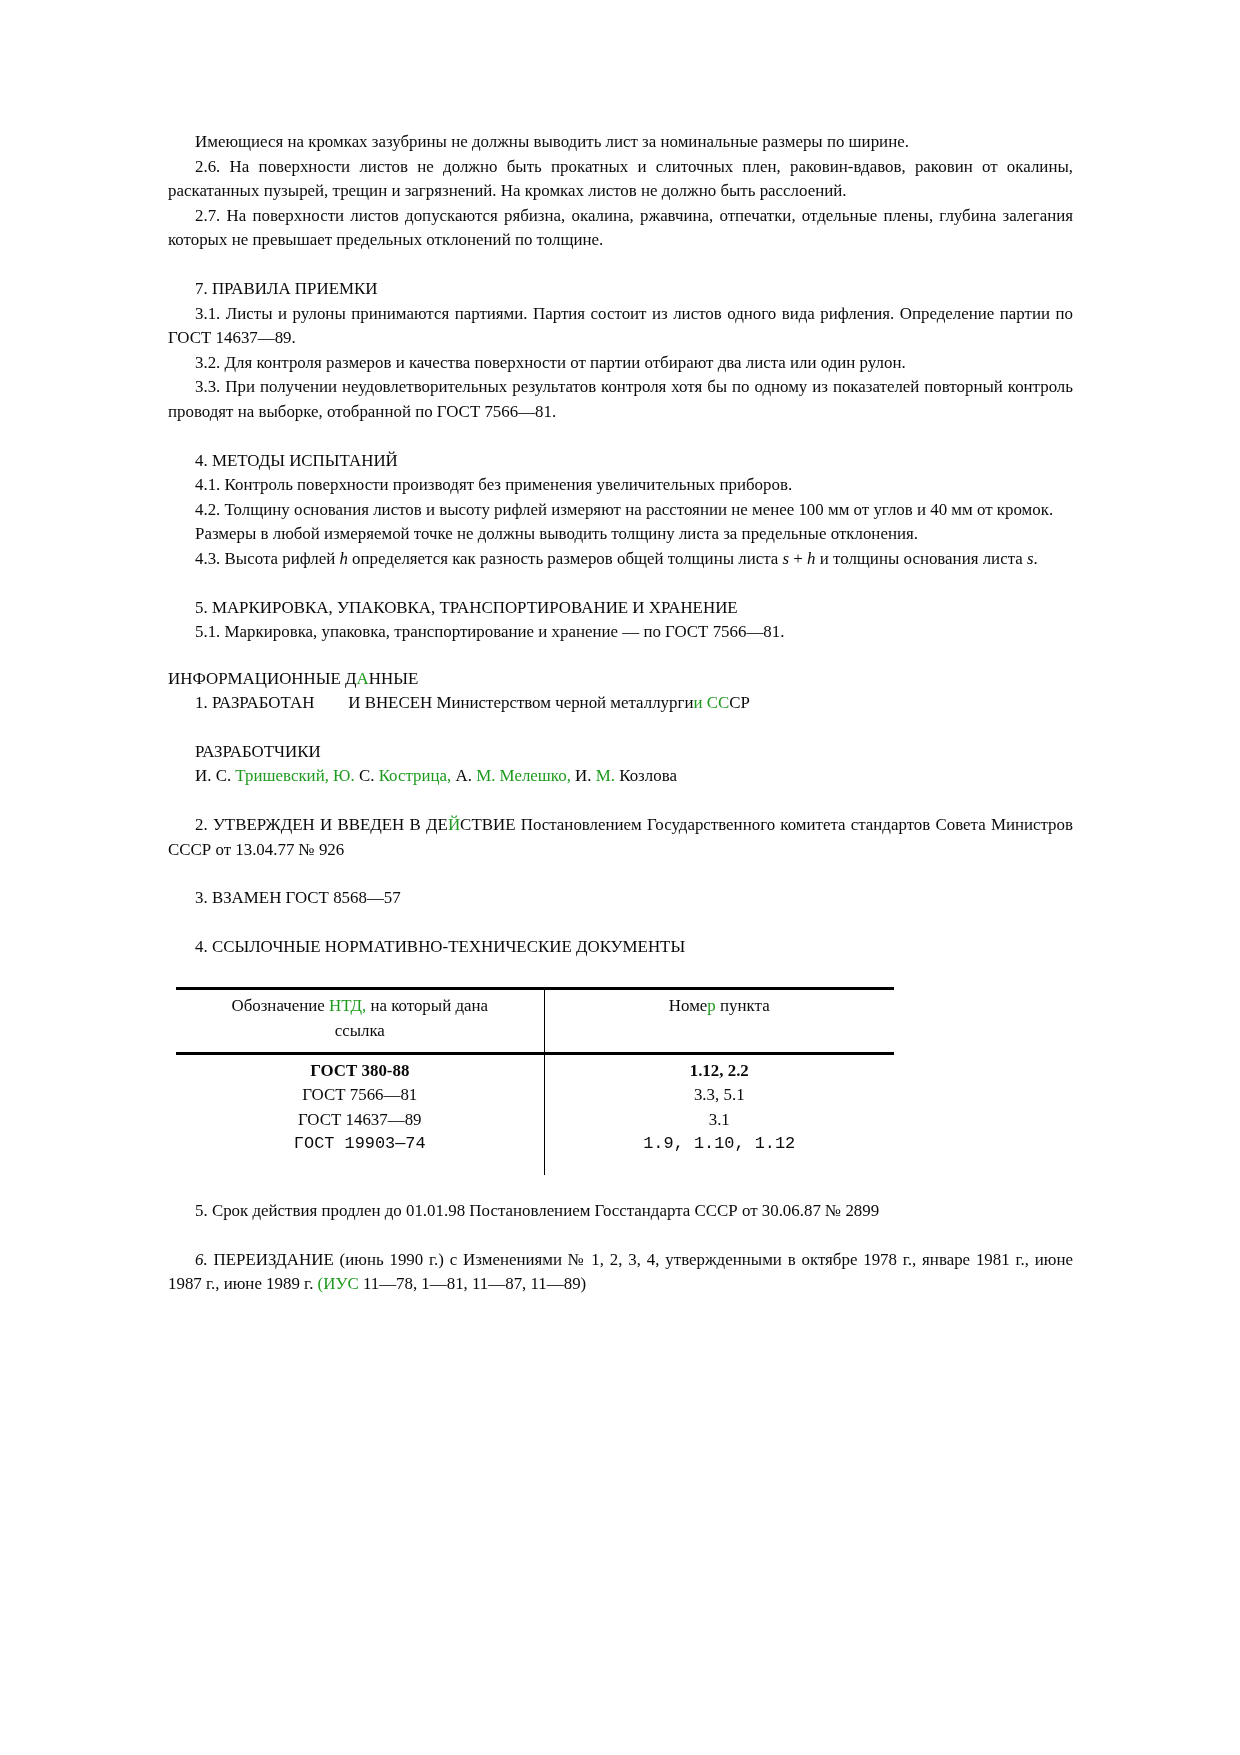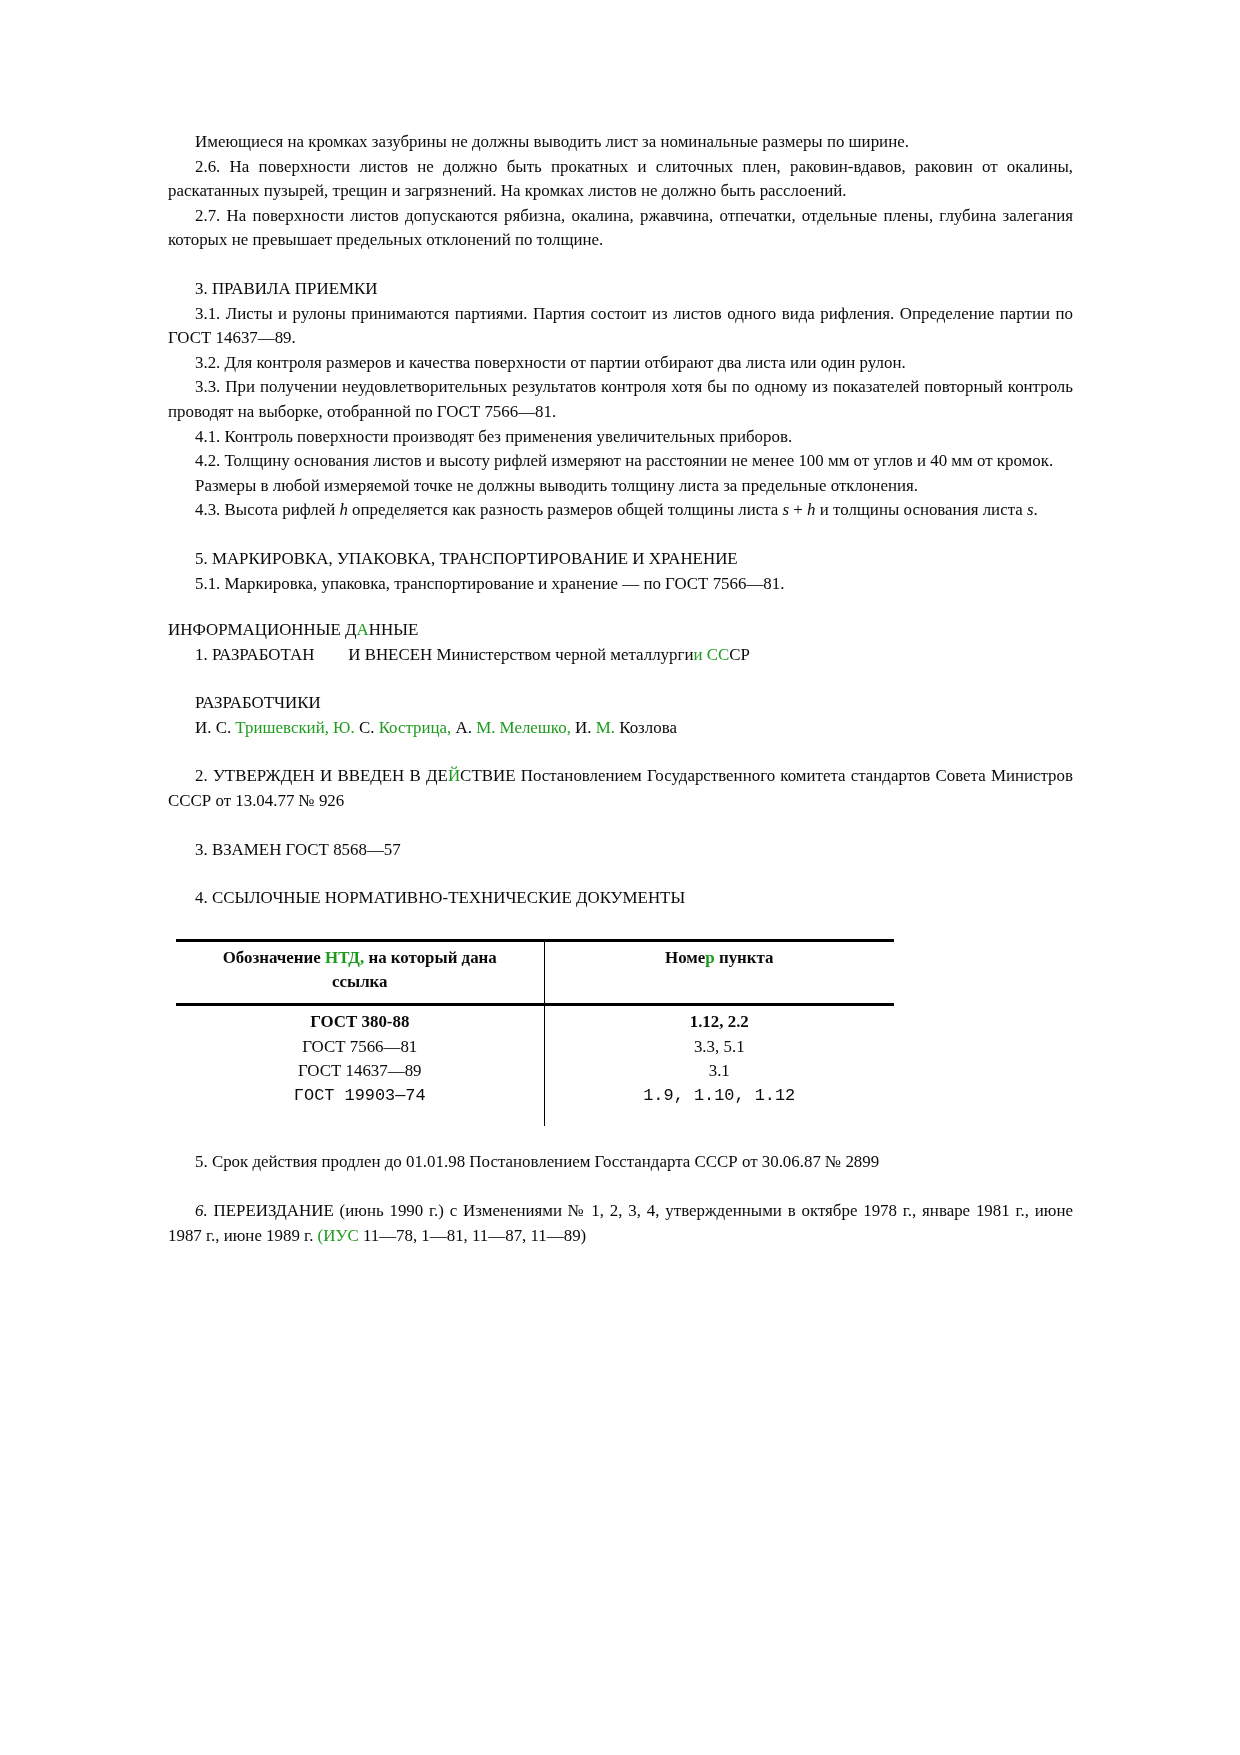--- a/index.html
+++ b/index.html
@@ -32,21 +32,21 @@
     table-layout: fixed;
     width: 718px;
     margin: 28px 0 0 8px;
     border-top: 3px solid #000;
     font-size: 16.9px;
     line-height: 24.6px;
   }
   table.ref-table col.c1 { width: 368px; }
   table.ref-table col.c2 { width: 350px; }
   table.ref-table th {
-    font-weight: bold;
+    font-weight: normal;
     text-align: center;
     vertical-align: top;
     padding: 4px 30px 8px;
     border-bottom: 3px solid #000;
   }
   table.ref-table td {
     text-align: center;
     padding: 0;
   }
   table.ref-table th:first-child,
@@ -55,24 +55,25 @@
   table.ref-table tr.last-row td  { padding-bottom: 18px; font-family: Liberation Mono, monospace; }
 </style>
 </head>
 <body>
 
 <div class="page">
   <div class="content">
       <div class="para"><span>Имеющиеся на кромках зазубрины не должны выводить лист за номинальные размеры по ширине.</span></div>
       <div class="para"><span>2.6. На поверхности листов не должно быть прокатных и слиточных плен, раковин-вдавов, раковин от окалины, раскатанных пузырей, трещин и загрязнений. На кромках листов не должно быть расслоений.</span></div>
       <div class="para"><span>2.7. На поверхности листов допускаются рябизна, окалина, ржавчина, отпечатки, отдельные плены, глубина залегания которых не превышает предельных отклонений по толщине.</span></div>
-      <div class="para gap"><span>3. ПРАВИЛА ПРИЕМКИ</span></div>
+      <div class="para gap"><span>7. ПРАВИЛА ПРИЕМКИ</span></div>
       <div class="para"><span>3.1. Листы и рулоны принимаются партиями. Партия состоит из листов одного вида рифления. Определение партии по ГОСТ 14637—89.</span></div>
       <div class="para"><span>3.2. Для контроля размеров и качества поверхности от партии отбирают два листа или один рулон.</span></div>
       <div class="para"><span>3.3. При получении неудовлетворительных результатов контроля хотя бы по одному из показателей повторный контроль проводят на выборке, отобранной по ГОСТ 7566—81.</span></div>
+      <div class="para gap"><span>4. МЕТОДЫ ИСПЫТАНИЙ</span></div>
       <div class="para"><span>4.1. Контроль поверхности производят без применения увеличительных приборов.</span></div>
       <div class="para"><span>4.2. Толщину основания листов и высоту рифлей измеряют на расстоянии не менее 100 мм от углов и 40 мм от кромок.</span></div>
       <div class="para"><span>Размеры в любой измеряемой точке не должны выводить толщину листа за предельные отклонения.</span></div>
       <div class="para"><span>4.3. Высота рифлей </span><span class="italic">h</span><span> определяется как разность размеров общей толщины листа </span><span class="italic">s</span><span> + </span><span class="italic">h</span><span> и толщины основания листа </span><span class="italic">s</span><span>.</span></div>
       <div class="para gap"><span>5. МАРКИРОВКА, УПАКОВКА, ТРАНСПОРТИРОВАНИЕ И ХРАНЕНИЕ</span></div>
       <div class="para"><span>5.1. Маркировка, упаковка, транспортирование и хранение — по ГОСТ 7566—81.</span></div>
       <div class="centered"><span>ИНФОРМАЦИОННЫЕ Д</span><span class="green">А</span><span>ННЫЕ</span></div>
       <div class="para"><span>1. РАЗРАБОТАН  И ВНЕСЕН Министерством черной металлурги</span><span class="green">и СС</span><span>СР</span></div>
       <div class="para gap"><span>РАЗРАБОТЧИКИ</span></div>
       <div class="para"><span>И. С. </span><span class="green">Тришевский, Ю.</span><span> С. </span><span class="green">Кострица,</span><span> А. </span><span class="green">М. Мелешко,</span><span> И. </span><span class="green">М.</span><span> Козлова</span></div>

